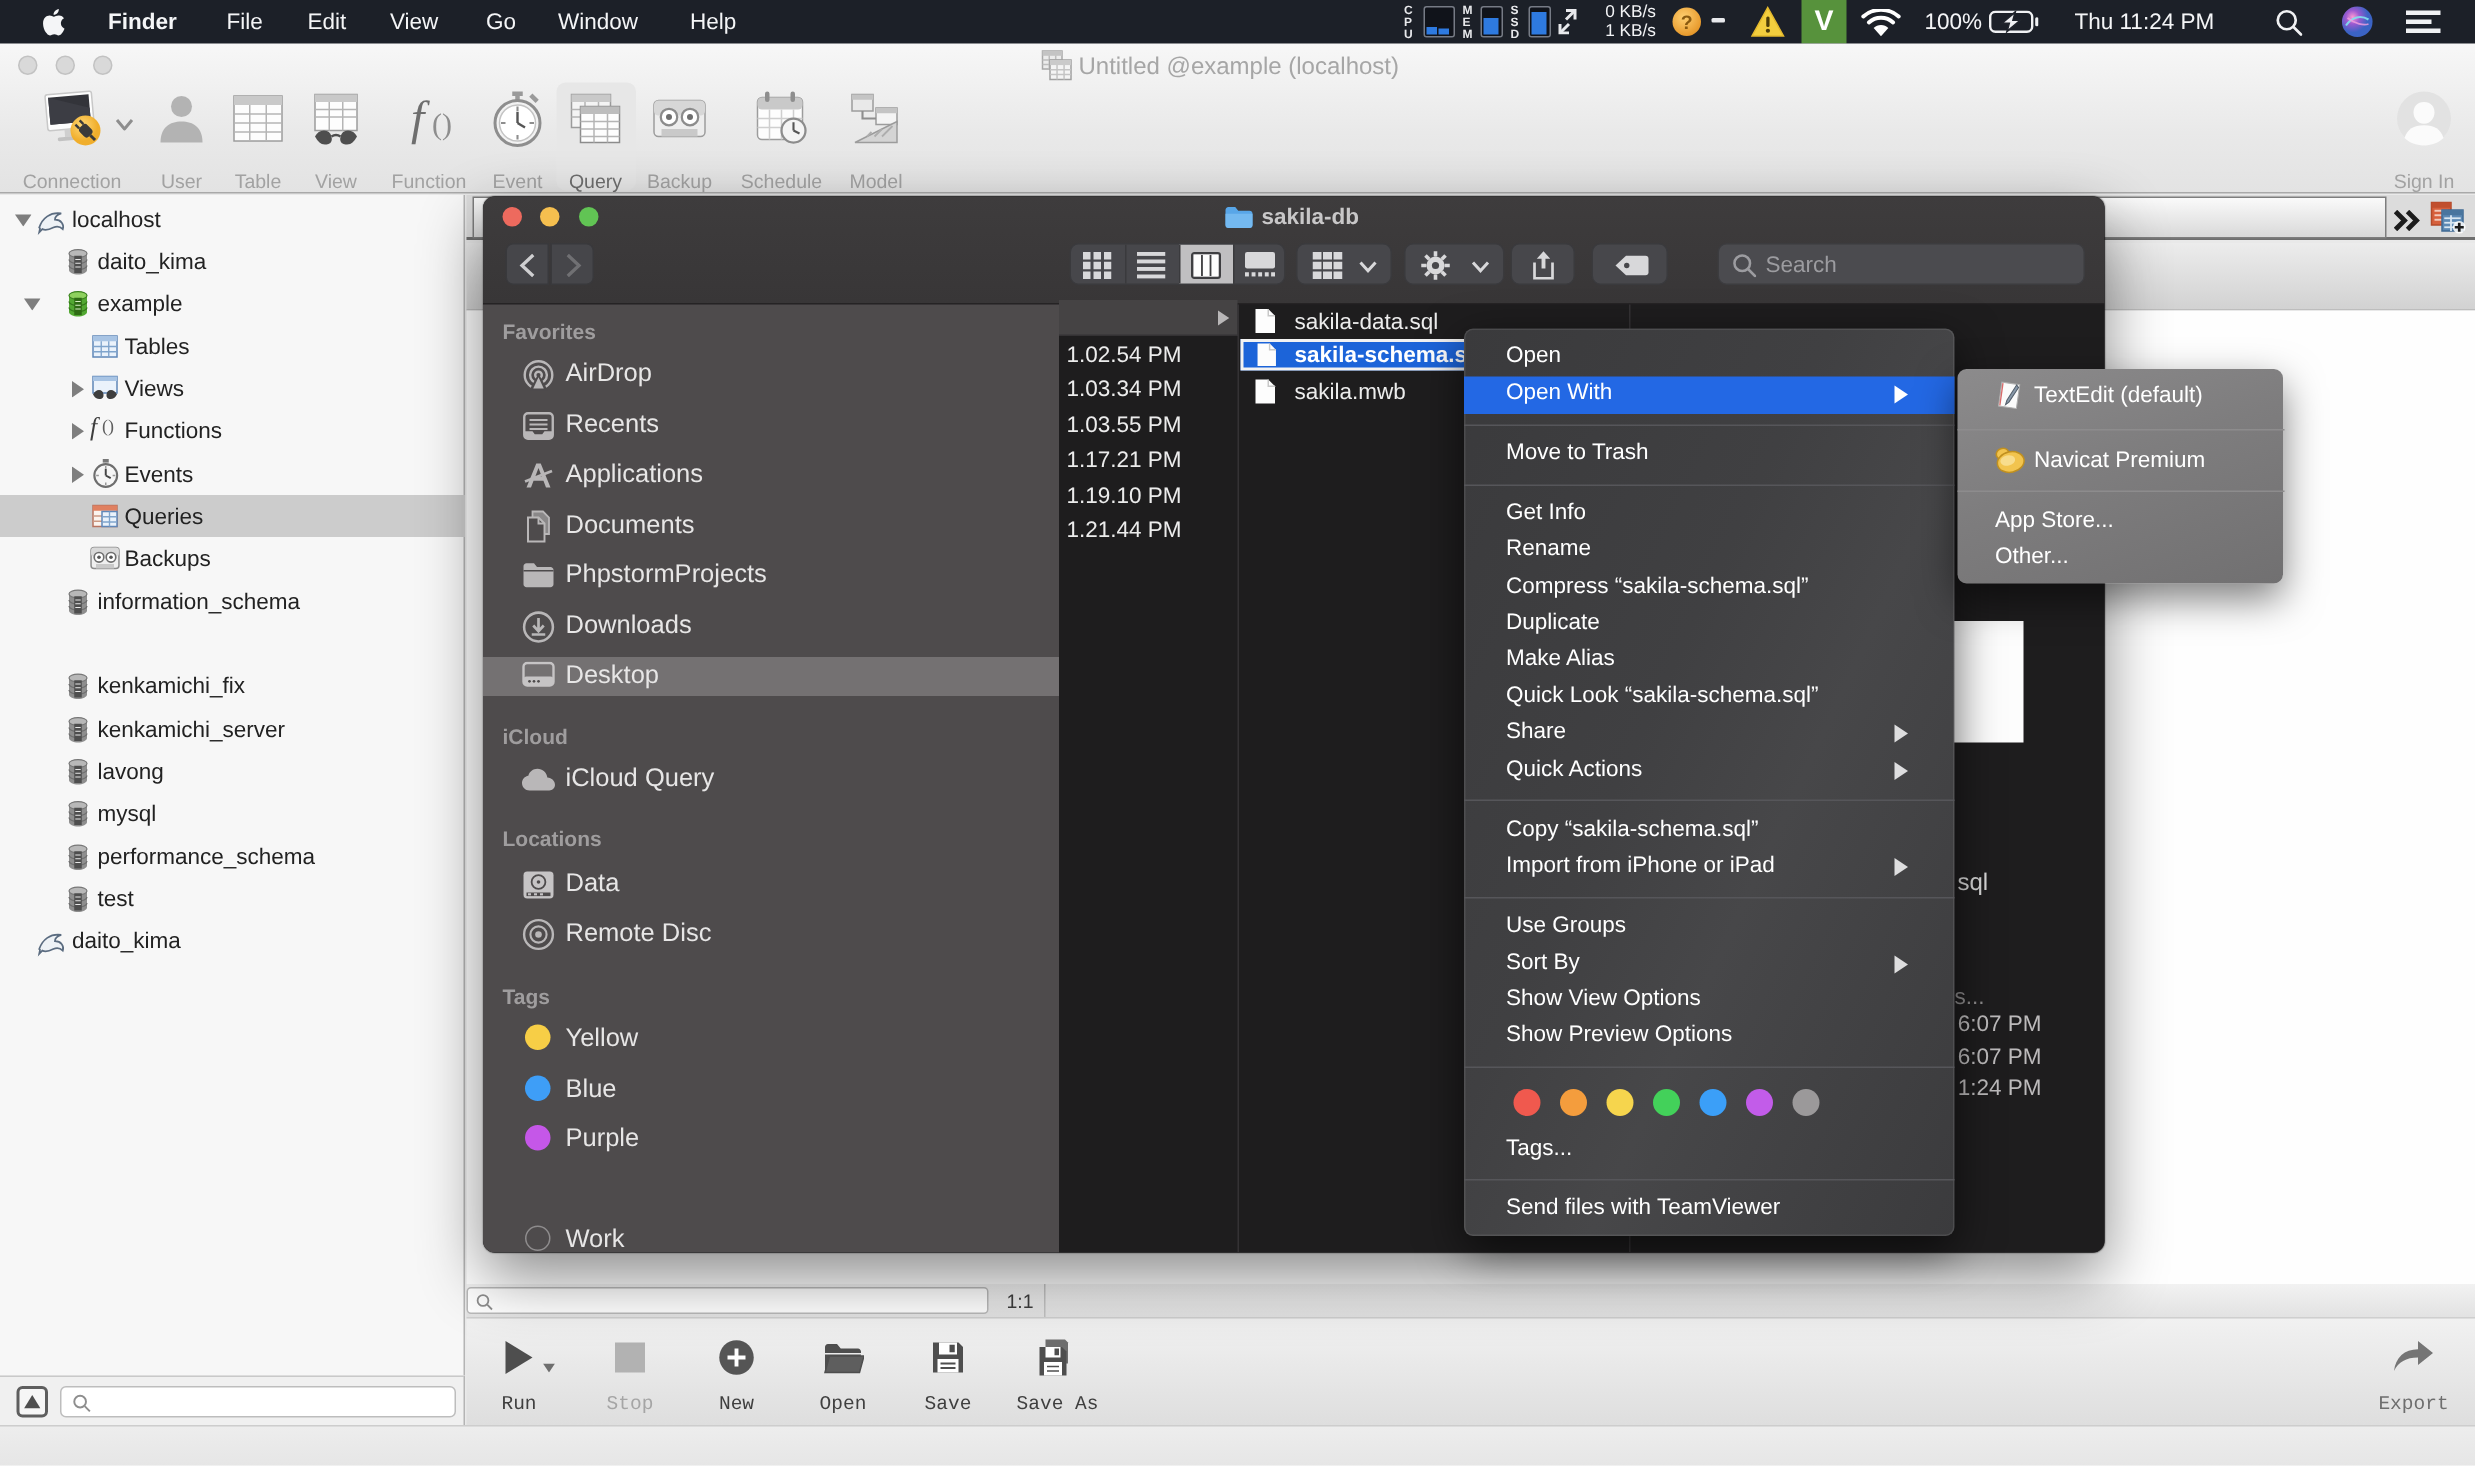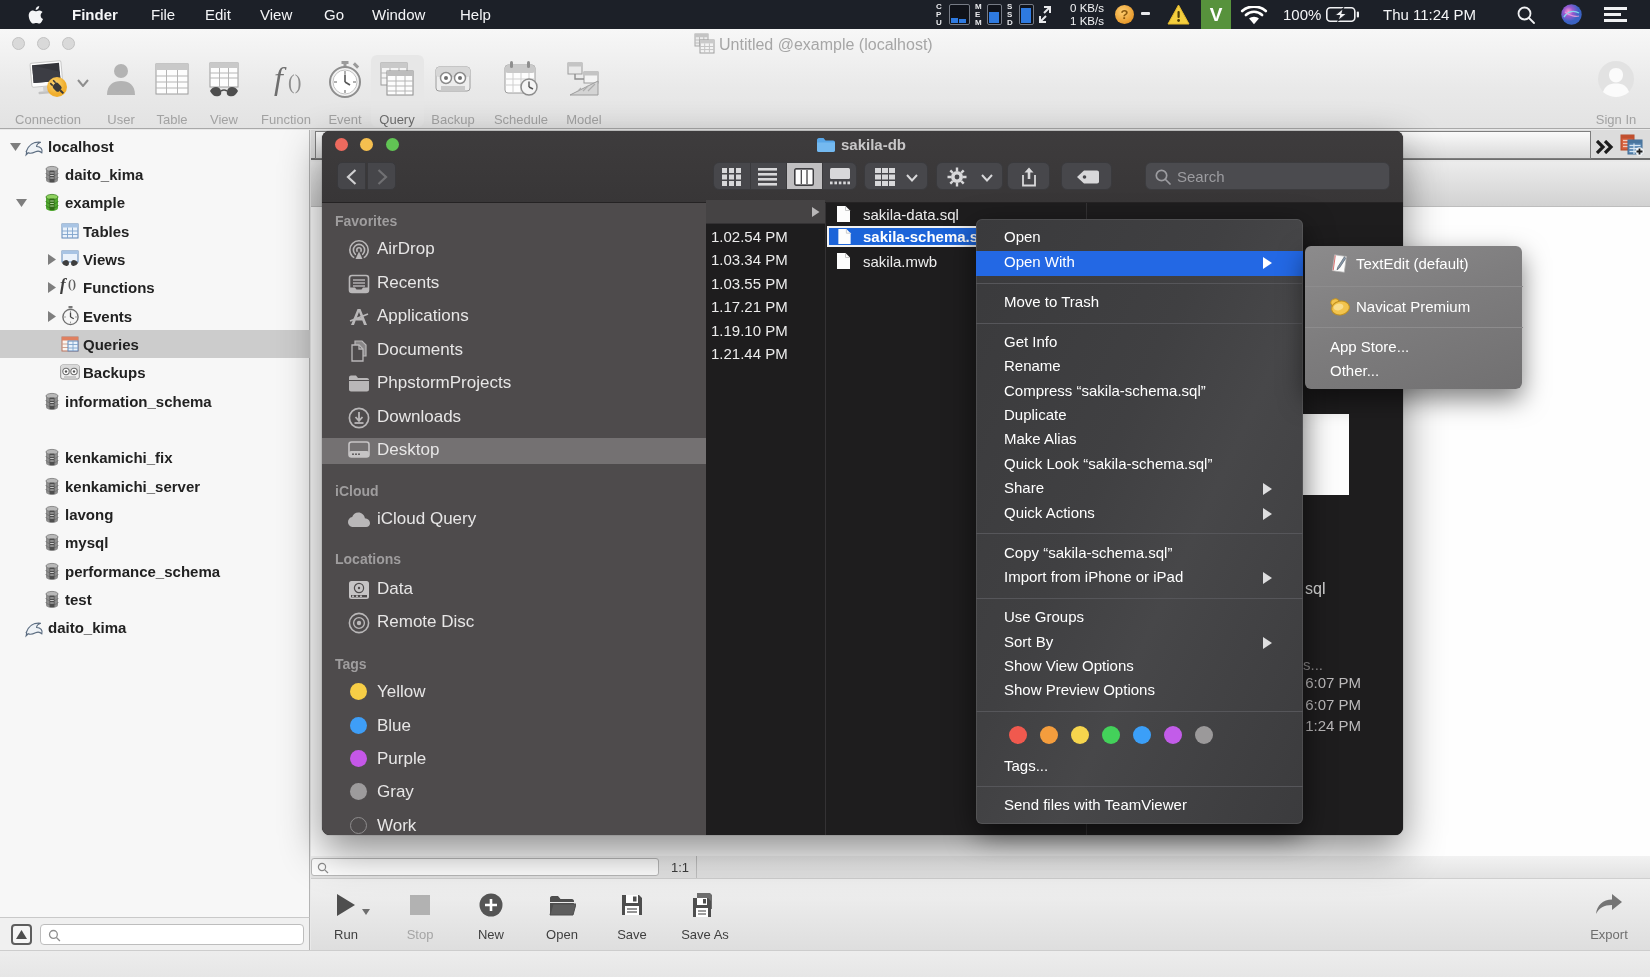--- a/index.html
+++ b/index.html
@@ -14,31 +14,31 @@
   
   #nvtoolbar { position:absolute; left:0; top:29px; width:1650px; height:100px;
     background:linear-gradient(#f7f7f7, #e9e9e9 60%, #e3e3e3); border-bottom:1px solid #a9a9a9; }
   .tl-dot { position:absolute; width:13px; height:13px; border-radius:50%; background:#d9d9d9; border:1px solid #c2c2c2; top:8px; }
   #nvtitle { position:absolute; top:6px; left:719px; height:19px; line-height:19px; font-size:16px; color:#a6a6a6; }
   .tbtn { position:absolute; top:30px; width:56px; text-align:center; }
   .tbtn .lbl { margin-top:9px; font-size:13px; color:#a2a2a2; }
   .ticon { display:inline-block; width:40px; height:40px; }
 
   
-  #nvsidebar { position:absolute; left:0; top:130px; width:310px; height:787px; background:#f7f7f7; border-right:1px solid #b4b4b4;font-weight:bold; }
+  #nvsidebar { position:absolute; left:0; top:130px; width:310px; height:787px; background:#f7f7f7; border-right:1px solid #b4b4b4; }
   .trow { position:absolute; left:0; width:310px; height:28px; font-size:15px; color:#222; }
   .trow .txt { position:absolute; top:5px; }
 
   
   #tabbar { position:absolute; left:311px; top:130px; width:1339px; height:30px; background:#dcdcdc; border-bottom:2px solid #6f6f6f; }
   #tabband { position:absolute; left:311px; top:162px; width:1339px; height:45px; background:linear-gradient(#ececec,#d2d2d2); border-bottom:1px solid #bdbdbd; }
   #editor { position:absolute; left:311px; top:207px; width:1339px; height:649px; background:#fefefe; }
   #searchrow { position:absolute; left:311px; top:856px; width:1339px; height:22px; background:linear-gradient(#f2f2f2,#e2e2e2); }
   #btmbar { position:absolute; left:311px; top:878px; width:1339px; height:72px; background:linear-gradient(#f1f1f1,#dedede); border-top:1px solid #cfcfcf; }
-  .bbtn { position:absolute; top:13px; text-align:center; }
+  .bbtn { position:absolute; top:13px; text-align:center;font-family:Liberation Mono, monospace; }
   .bbtn .lbl { font-size:13px; color:#3f3f3f; margin-top:5px; }
   #sbfooter { position:absolute; left:0; top:917px; width:310px; height:33px; background:#f0f0f0; border-top:1px solid #c9c9c9; border-right:1px solid #b4b4b4;}
   #footer { position:absolute; left:0; top:950px; width:1650px; height:27px; background:linear-gradient(#ededed,#e6e6e6); border-top:1px solid #cdcdcd; }
 
   
   #finder { position:absolute; left:322px; top:131px; width:1081px; height:704px; border-radius:8px;
     box-shadow:0 16px 42px rgba(0,0,0,0.45), 0 0 1px rgba(0,0,0,0.7); background:#211f20; overflow:hidden; }
   #fchrome { position:absolute; left:0; top:0; width:1081px; height:72px; background:linear-gradient(#3e3c3d,#383637); border-bottom:1px solid #252324; }
   .ftl { position:absolute; top:7px; width:13px; height:13px; border-radius:50%; }
   #fsidebar { position:absolute; left:0; top:72px; width:384px; height:632px; background:#4e4b4c; }
@@ -877,24 +877,20 @@
       <div class="abs" style="left:28px;top:4px;width:17px;height:17px;border-radius:50%;background:#f7ce46;"></div>
       <span class="abs" style="left:55px;top:3px">Yellow</span>
     </div>
     <div class="fsrow" style="top:510px">
       <div class="abs" style="left:28px;top:4px;width:17px;height:17px;border-radius:50%;background:#3e9ef7;"></div>
       <span class="abs" style="left:55px;top:3px">Blue</span>
     </div>
     <div class="fsrow" style="top:543px">
       <div class="abs" style="left:28px;top:4px;width:17px;height:17px;border-radius:50%;background:#c557e8;"></div>
       <span class="abs" style="left:55px;top:3px">Purple</span>
-    </div>
-    <div class="fsrow" style="top:576px">
-      <div class="abs" style="left:28px;top:4px;width:17px;height:17px;border-radius:50%;background:#9d9b9c;"></div>
-      <span class="abs" style="left:55px;top:3px">Gray</span>
     </div>
     <div class="fsrow" style="top:610px">
       <div class="abs" style="left:28px;top:4px;width:17px;height:17px;border-radius:50%;border:1.5px solid #8e8c8d;"></div>
       <span class="abs" style="left:55px;top:3px">Work</span>
     </div>
   </div>
 
   <div id="fcontent">
 
     <div class="abs" style="left:119px;top:0;width:1px;height:632px;background:#343234;"></div>

